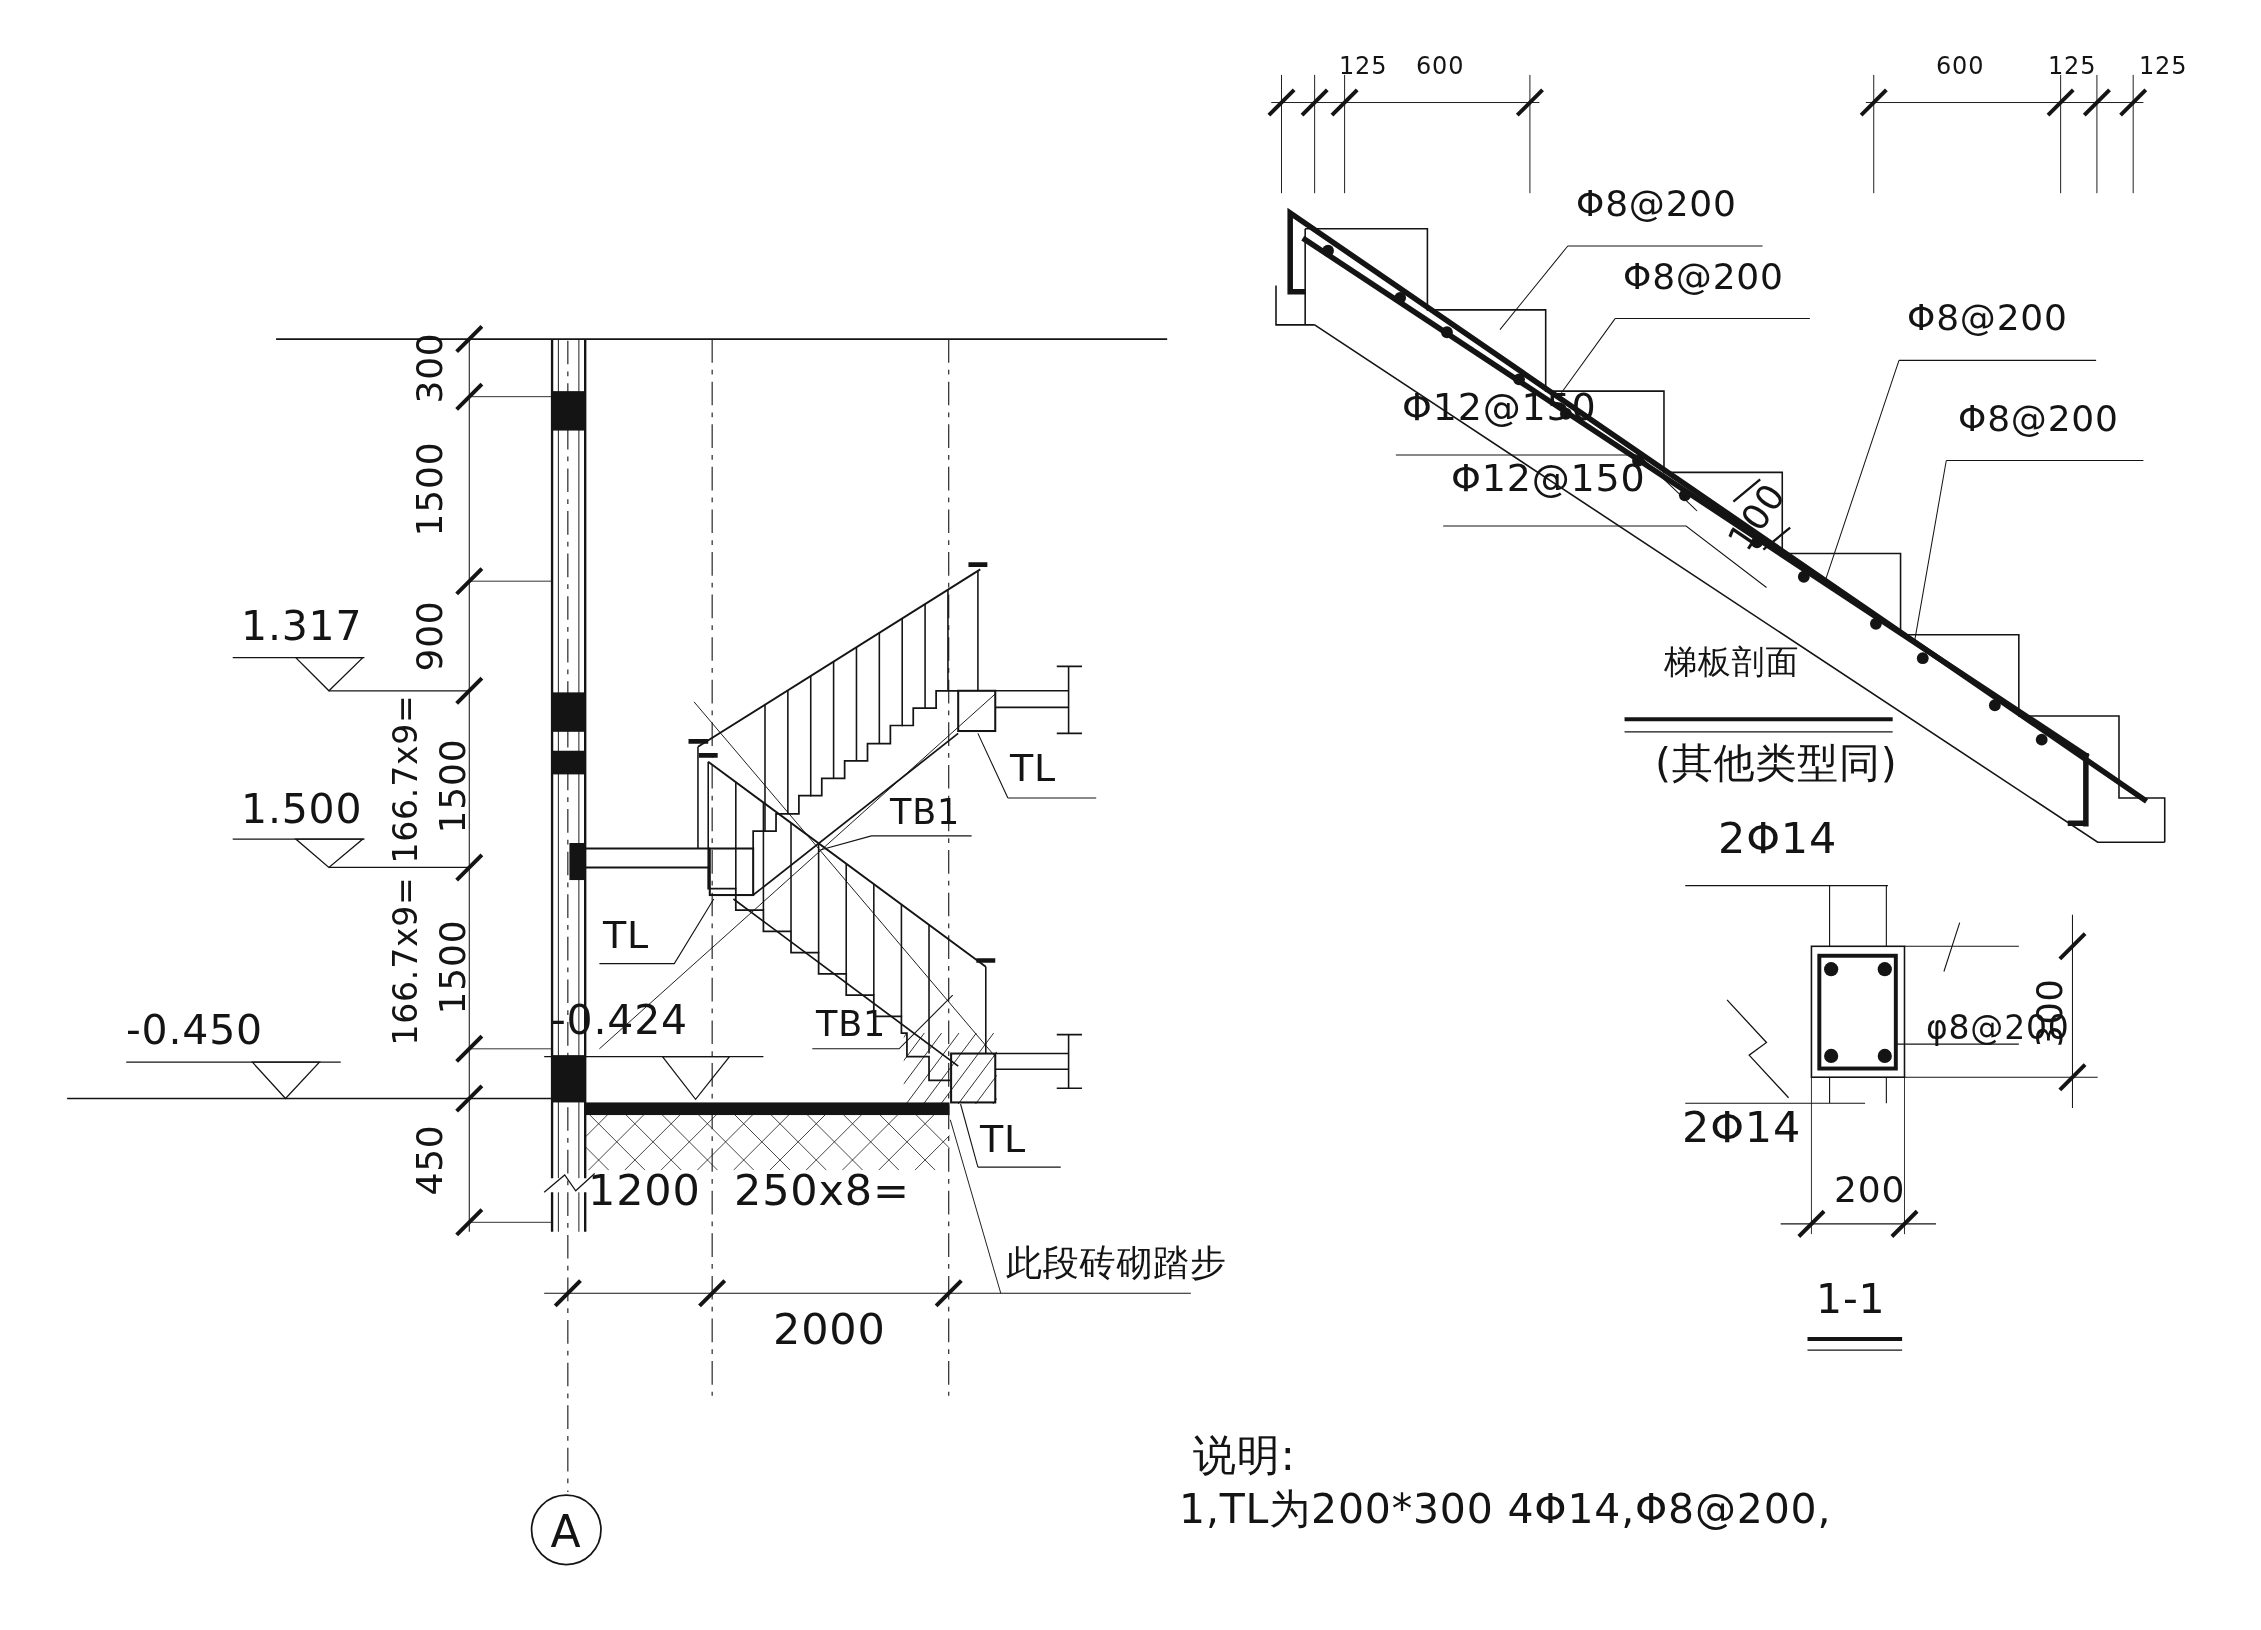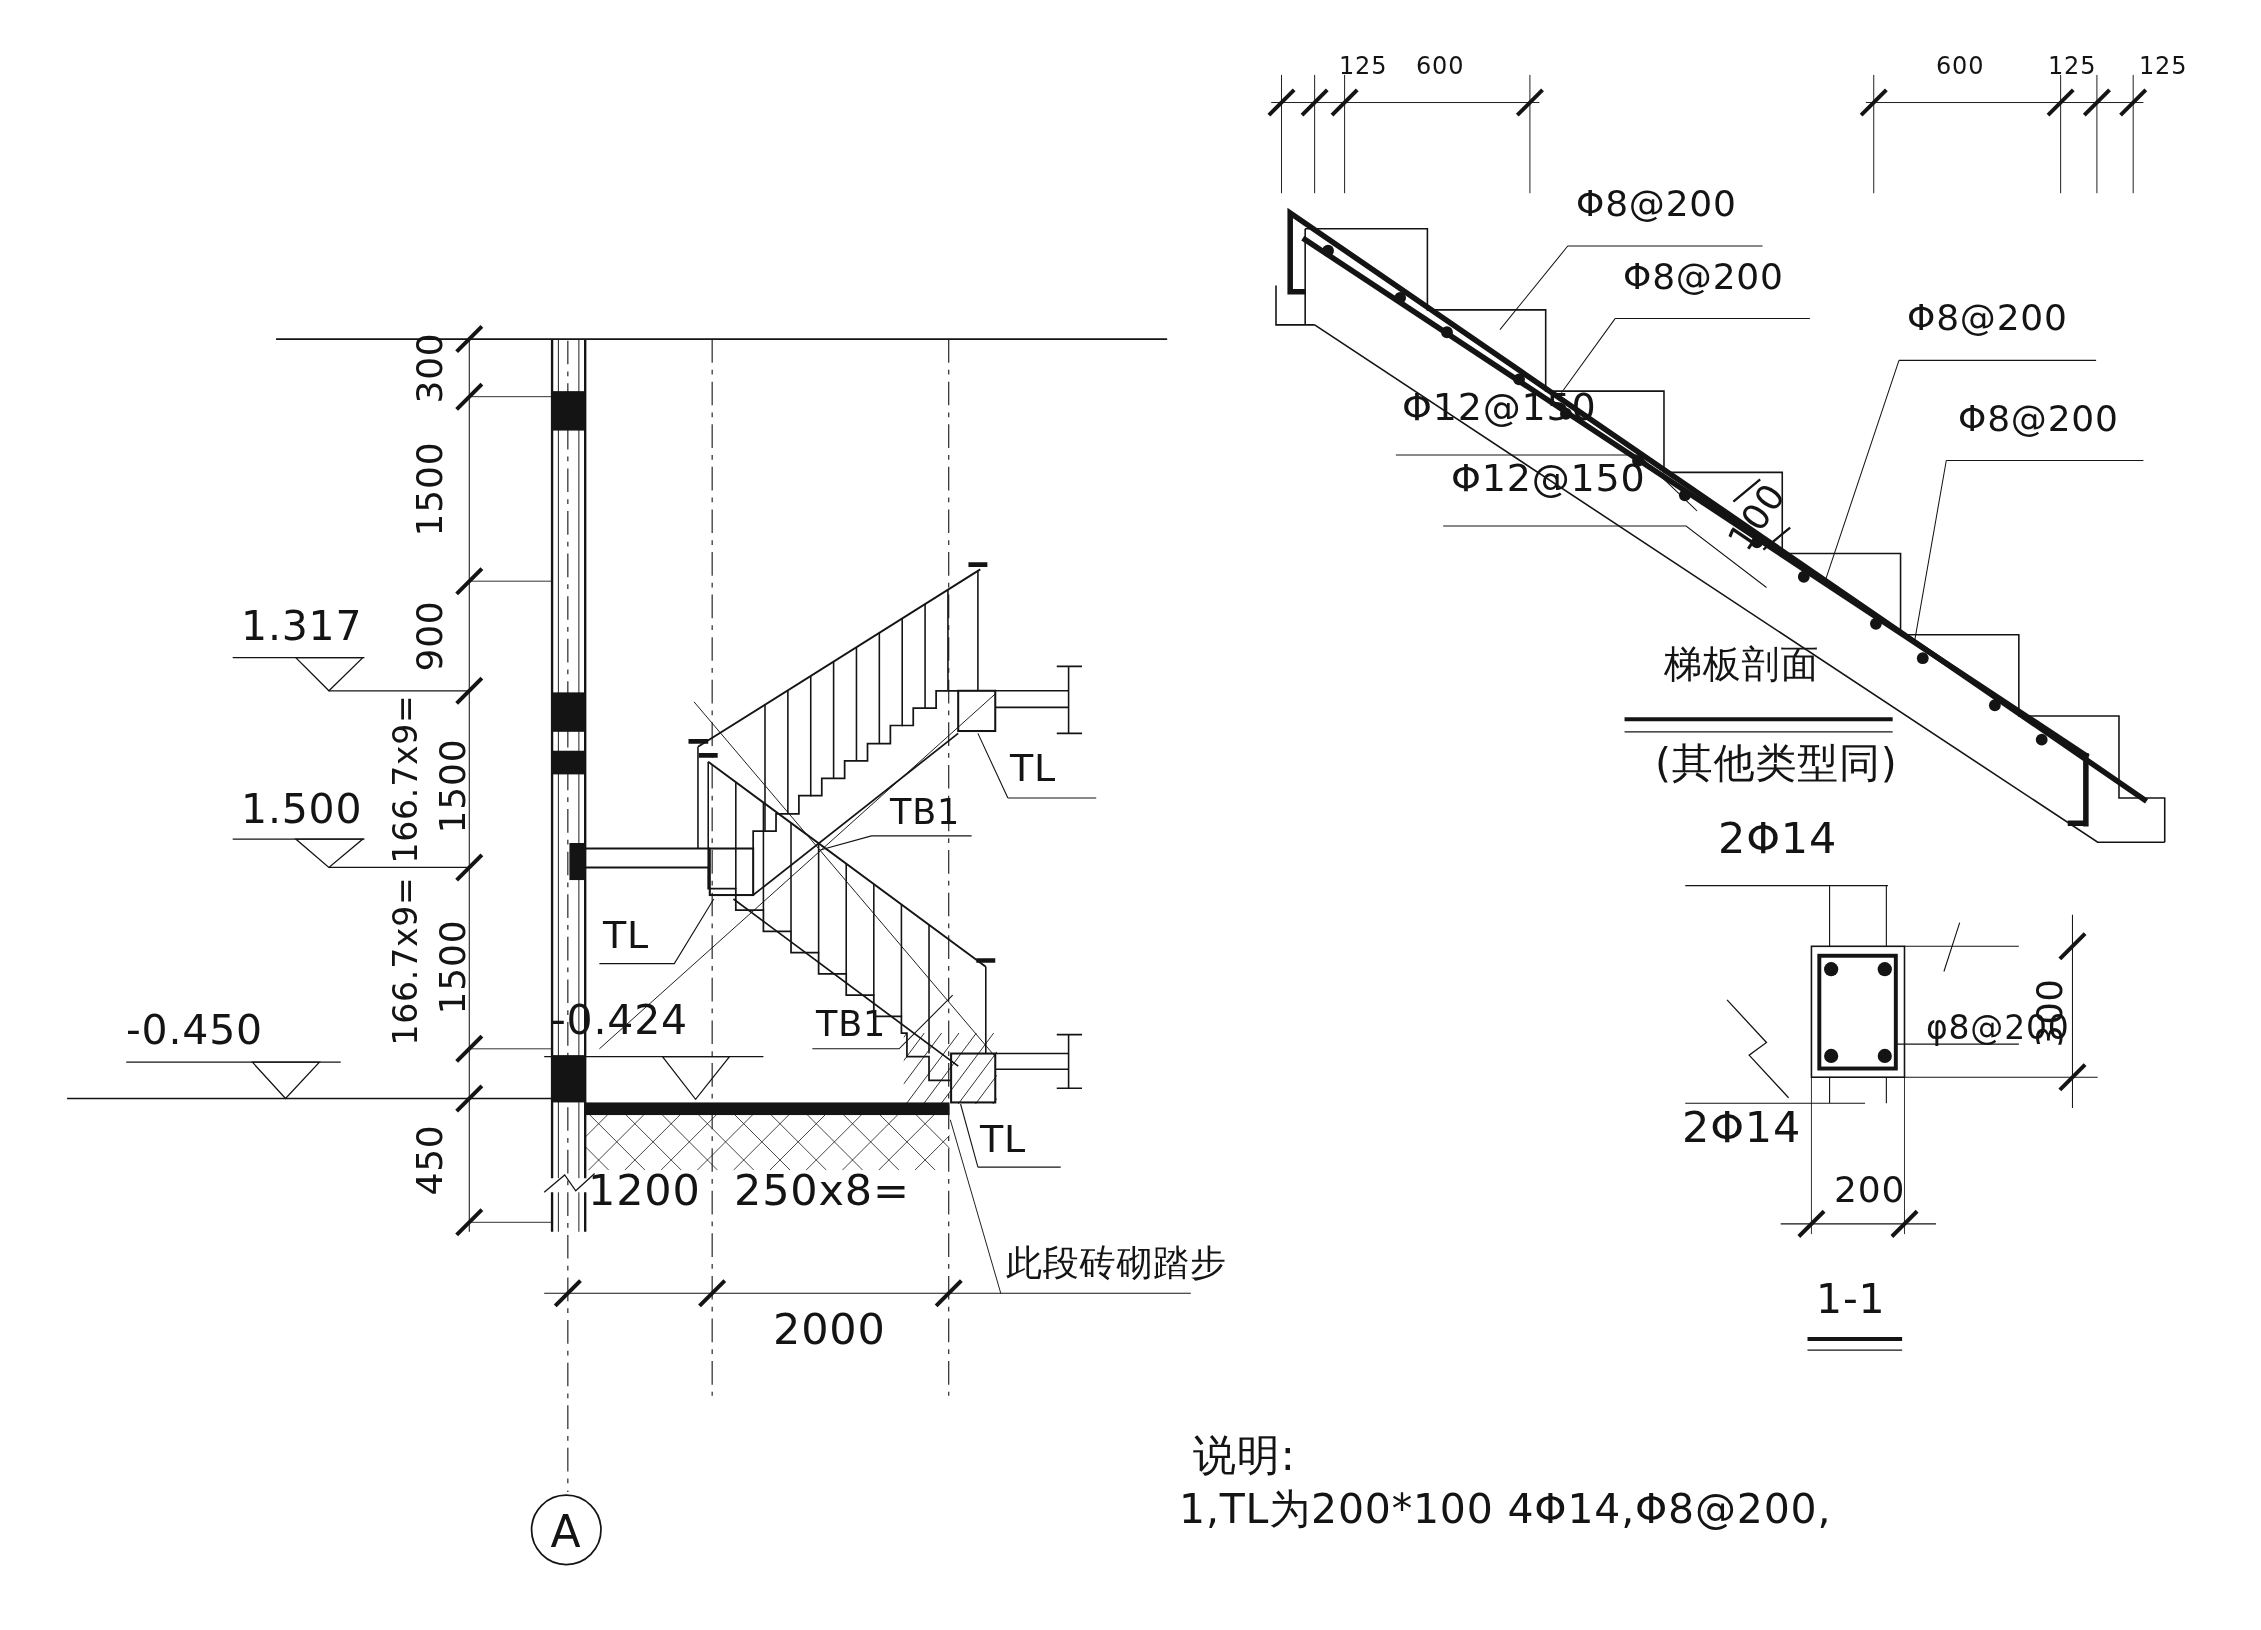--- a/index.html
+++ b/index.html
@@ -5,21 +5,21 @@
   html,body{margin:0;padding:0;background:#e8e8e8;}
   #stage{position:relative;width:2261px;height:1630px;background:#ffffff;overflow:hidden;
          font-family:"DejaVu Sans","Liberation Sans",sans-serif;color:#141414;}
   #linework{position:absolute;left:0;top:0;}
   .lbl{position:absolute;white-space:nowrap;color:#141414;letter-spacing:0.8px;line-height:1;}
   .cen{transform:translate(-50%,-50%);}
   .rot90{transform:translate(-50%,-50%) rotate(-90deg);}
   .rot56{transform:translate(-50%,-50%) rotate(-56deg);}
   .fs40{font-size:24px}.fs42{font-size:33px}.fs44{font-size:35px}.fs46{font-size:36px}
   .fs48{font-size:38px}.fs50{font-size:43px}.fs52{font-size:41px}.fs54{font-size:43px}
-  .fs56{font-size:44px}.fs58{font-size:38px}
+  .fs56{font-size:44px}.fs58{font-size:33px}
 </style>
 </head>
 <body>
 
 <div id="stage">
 
   <svg id="linework" width="2261" height="1630" viewBox="0 0 2867 2067" fill="none" stroke="#141414" stroke-width="2">
 
     <defs>
       <clipPath id="clipBrick">
@@ -320,15 +320,15 @@
   <div class="lbl fs52" style="left:1655px;top:743px">(其他类型同)</div>
 
   <div class="lbl fs54" style="left:1718px;top:817px">2Φ14</div>
   <div class="lbl fs54" style="left:1682px;top:1106px">2Φ14</div>
   <div class="lbl fs42" style="left:1926px;top:1011px">φ8@200</div>
   <div class="lbl rot90 fs44" style="left:2050px;top:1013px">300</div>
   <div class="lbl fs46" style="left:1834px;top:1172px">200</div>
   <div class="lbl fs52" style="left:1816px;top:1279px">1-1</div>
 
   <div class="lbl fs50" style="left:1193px;top:1434px">说明:</div>
-  <div class="lbl fs52" style="left:1179px;top:1489px">1,TL为200*100  4Φ14,Φ8@200,</div>
+  <div class="lbl fs52" style="left:1179px;top:1489px">1,TL为200*300  4Φ14,Φ8@200,</div>
 </div>
 
 
 </body></html>

